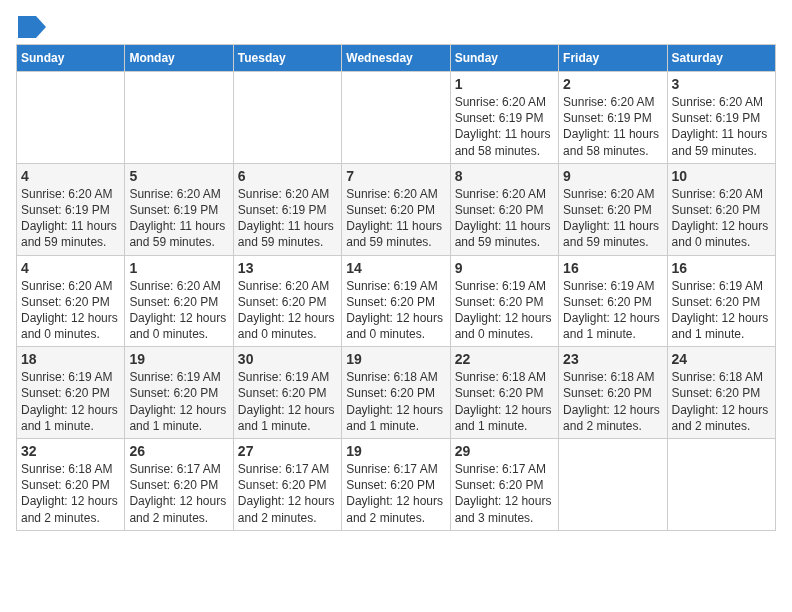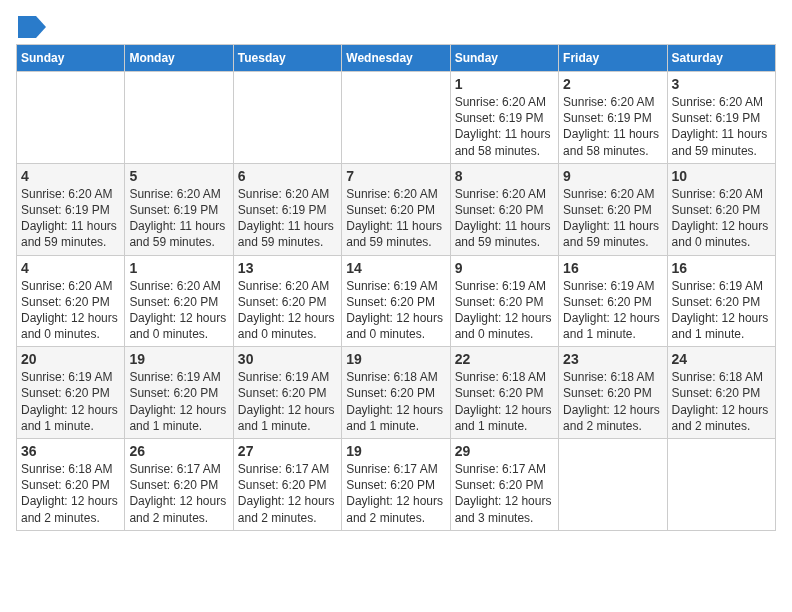--- a/index.html
+++ b/index.html
@@ -245,21 +245,21 @@
         <td>
           <span class="day-num">16</span>
           <div class="day-info" style="white-space: pre-line;">Sunrise: 6:19 AM
 Sunset: 6:20 PM
 Daylight: 12 hours
 and 1 minute.</div>
         </td>
       </tr>
       <tr>
         <td>
-          <span class="day-num">20</span>
+          <span class="day-num">18</span>
           <div class="day-info" style="white-space: pre-line;">Sunrise: 6:19 AM
 Sunset: 6:20 PM
 Daylight: 12 hours
 and 1 minute.</div>
         </td>
         <td>
           <span class="day-num">19</span>
           <div class="day-info" style="white-space: pre-line;">Sunrise: 6:19 AM
 Sunset: 6:20 PM
 Daylight: 12 hours
@@ -296,21 +296,21 @@
         <td>
           <span class="day-num">24</span>
           <div class="day-info" style="white-space: pre-line;">Sunrise: 6:18 AM
 Sunset: 6:20 PM
 Daylight: 12 hours
 and 2 minutes.</div>
         </td>
       </tr>
       <tr>
         <td>
-          <span class="day-num">36</span>
+          <span class="day-num">32</span>
           <div class="day-info" style="white-space: pre-line;">Sunrise: 6:18 AM
 Sunset: 6:20 PM
 Daylight: 12 hours
 and 2 minutes.</div>
         </td>
         <td>
           <span class="day-num">26</span>
           <div class="day-info" style="white-space: pre-line;">Sunrise: 6:17 AM
 Sunset: 6:20 PM
 Daylight: 12 hours

